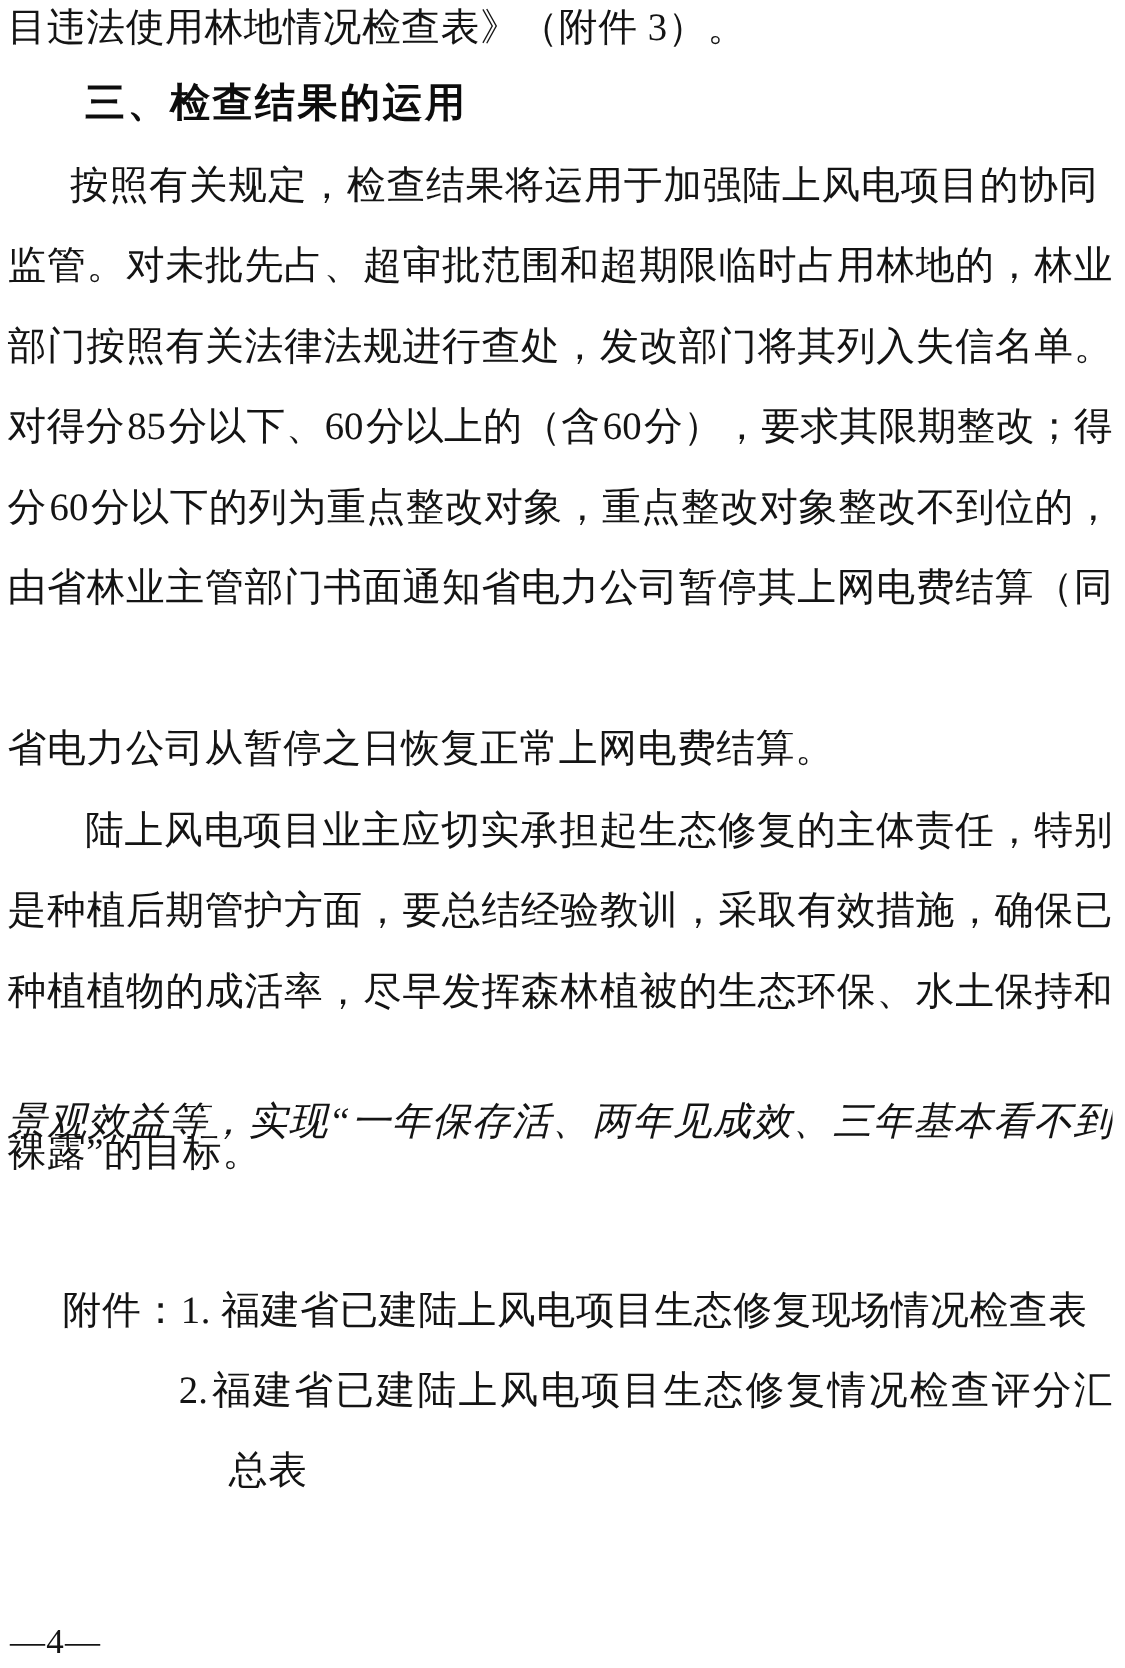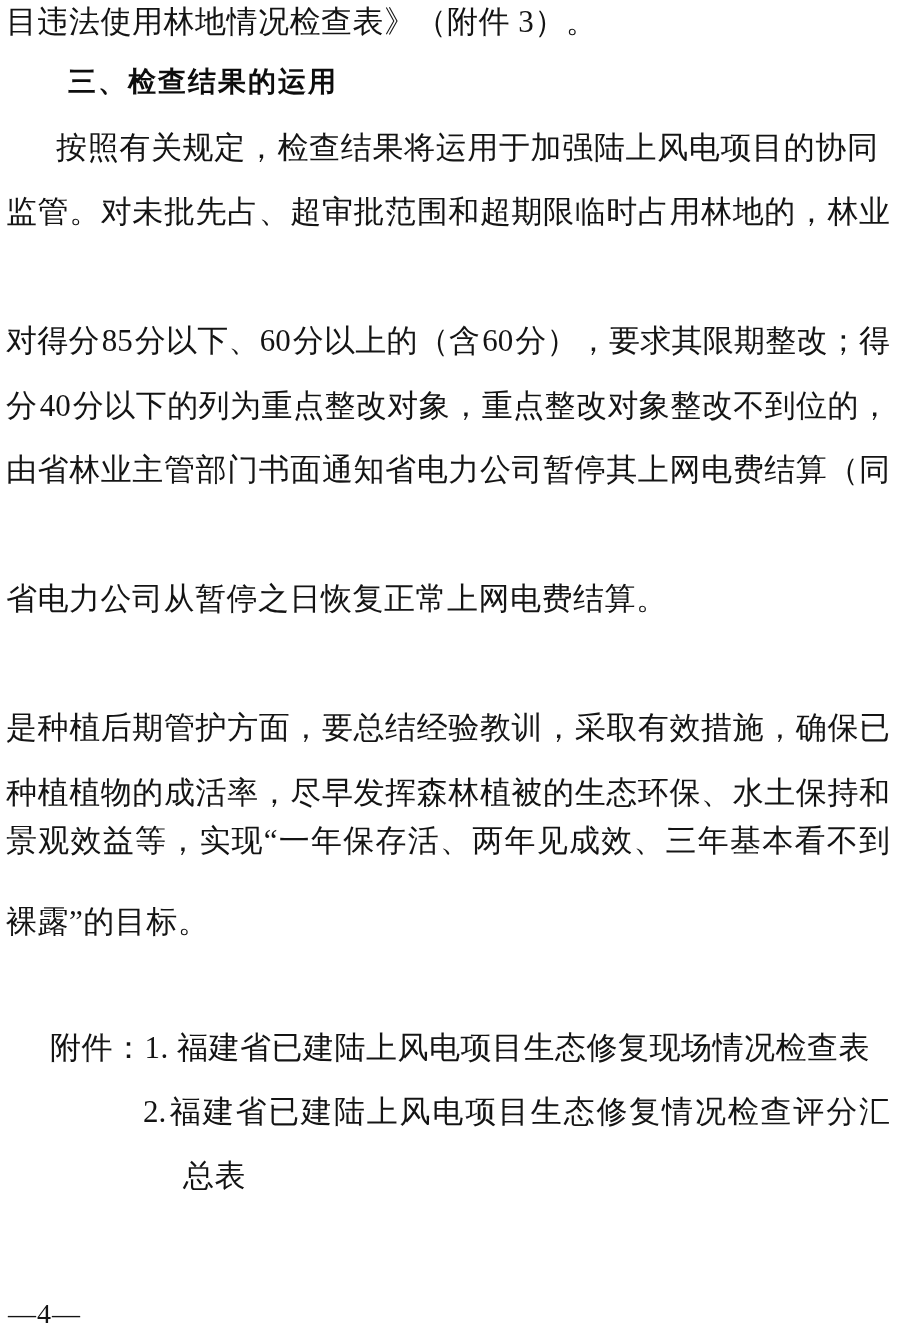--- a/index.html
+++ b/index.html
@@ -27,49 +27,51 @@
   .just {
     text-align: justify;
     text-align-last: justify;
     word-spacing: -6px;
     letter-spacing: 0;
     overflow: hidden;
   }
   .heading {
     font-family: "Liberation Sans", "DejaVu Sans", sans-serif;
     font-weight: bold;
-    font-size: 28px;
+    font-size: 32px;
     line-height: 44px;
     letter-spacing: 2px;
     color: #0d0d0d;
   }
   .pagenum {
     font-size: 28px;
     letter-spacing: 1px;
   }
 </style>
 </head>
 <body>
 
 <div class="page">
 
   <div class="line" style="top:3px; left:6px;">目违法使用林地情况检查表》（附件 3）。</div>
 
   <div class="line heading" style="top:60px; left:68px;">三、检查结果的运用</div>
 
   <div class="line just" style="top:129px; left:56px; width:822px;">按照有关规定，检查结果将运用于加强陆上风电项目的协同</div>
   <div class="line just" style="top:193px; left:6px; width:884px;">监管。对未批先占、超审批范围和超期限临时占用林地的，林业</div>
+  <div class="line just" style="top:258px; left:6px; width:884px;">部门按照有关法律法规进行查处，发改部门将其列入失信名单。</div>
   <div class="line just" style="top:322px; left:6px; width:884px;">对得分 85 分以下、60 分以上的（含 60 分），要求其限期整改；得</div>
-  <div class="line just" style="top:387px; left:6px; width:884px;">分 40 分以下的列为重点整改对象，重点整改对象整改不到位的，</div>
+  <div class="line just" style="top:387px; left:6px; width:884px;">分 60 分以下的列为重点整改对象，重点整改对象整改不到位的，</div>
   <div class="line just" style="top:451px; left:6px; width:884px;">由省林业主管部门书面通知省电力公司暂停其上网电费结算（同</div>
   <div class="line" style="top:580px; left:6px;">省电力公司从暂停之日恢复正常上网电费结算。</div>
 
+  <div class="line just" style="top:645px; left:68px; width:822px;">陆上风电项目业主应切实承担起生态修复的主体责任，特别</div>
   <div class="line just" style="top:709px; left:6px; width:884px;">是种植后期管护方面，要总结经验教训，采取有效措施，确保已</div>
   <div class="line just" style="top:774px; left:6px; width:884px;">种植植物的成活率，尽早发挥森林植被的生态环保、水土保持和</div>
-  <div class="line just" style="top:822px; left:6px; width:884px;">景观效益等，实现“一年保存活、两年见成效、三年基本看不到</div>
+  <div class="line just" style="top:878px; left:6px; width:884px;font-style:italic;">景观效益等，实现“一年保存活、两年见成效、三年基本看不到</div>
   <div class="line" style="top:903px; left:6px;">裸露”的目标。</div>
 
   <div class="line" style="top:1029px; left:50px;text-align:center;">附件：1. 福建省已建陆上风电项目生态修复现场情况检查表</div>
   <div class="line just" style="top:1093px; left:143px; width:747px;">2. 福建省已建陆上风电项目生态修复情况检查评分汇</div>
   <div class="line" style="top:1157px; left:183px;">总表</div>
 
   <div class="line pagenum" style="top:1295px; left:8px;">—4—</div>
 
 </div>
 

